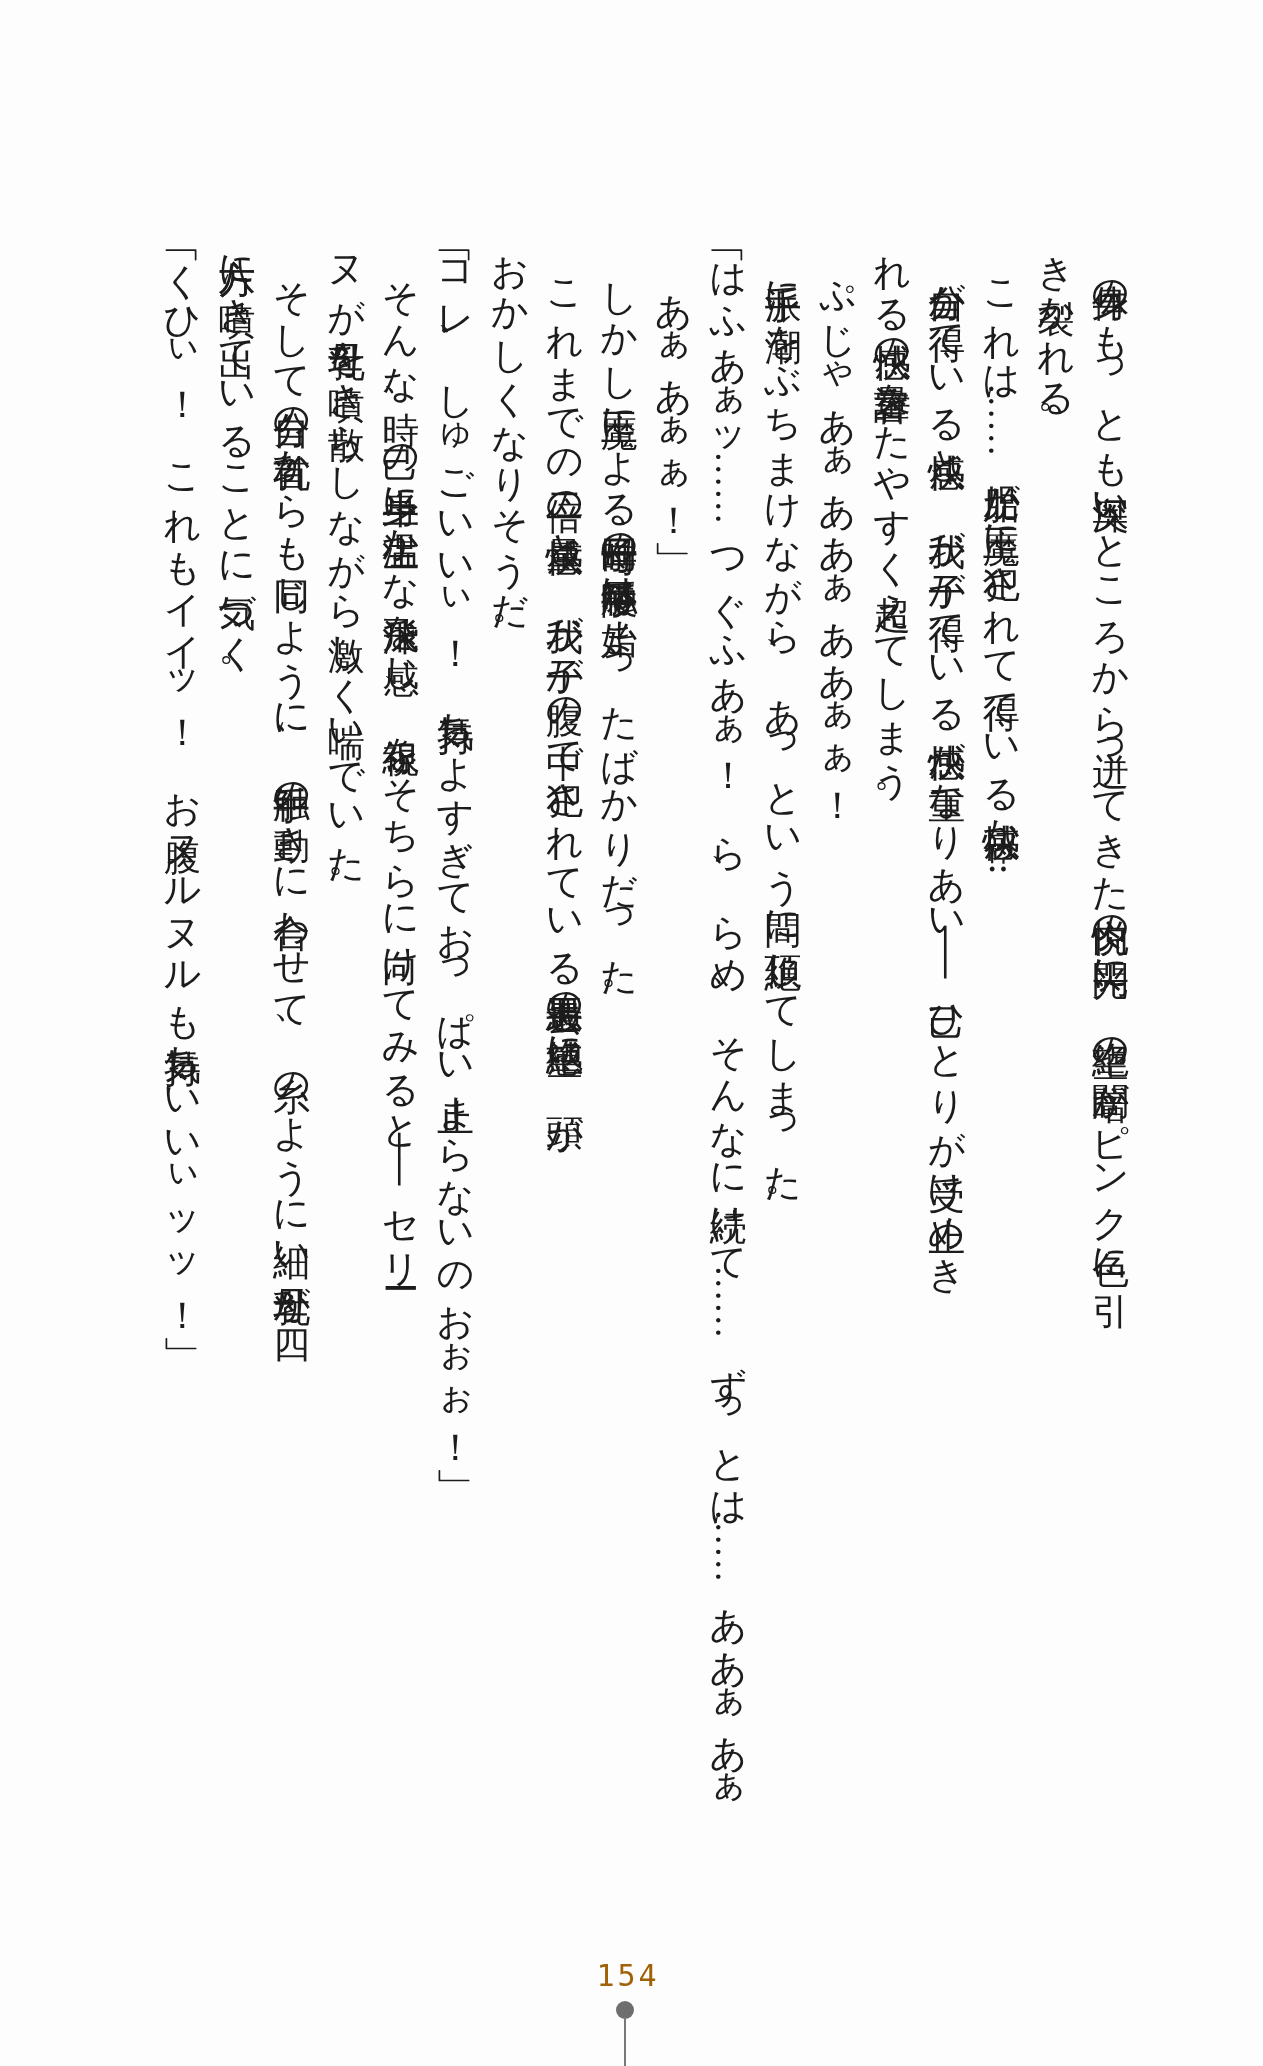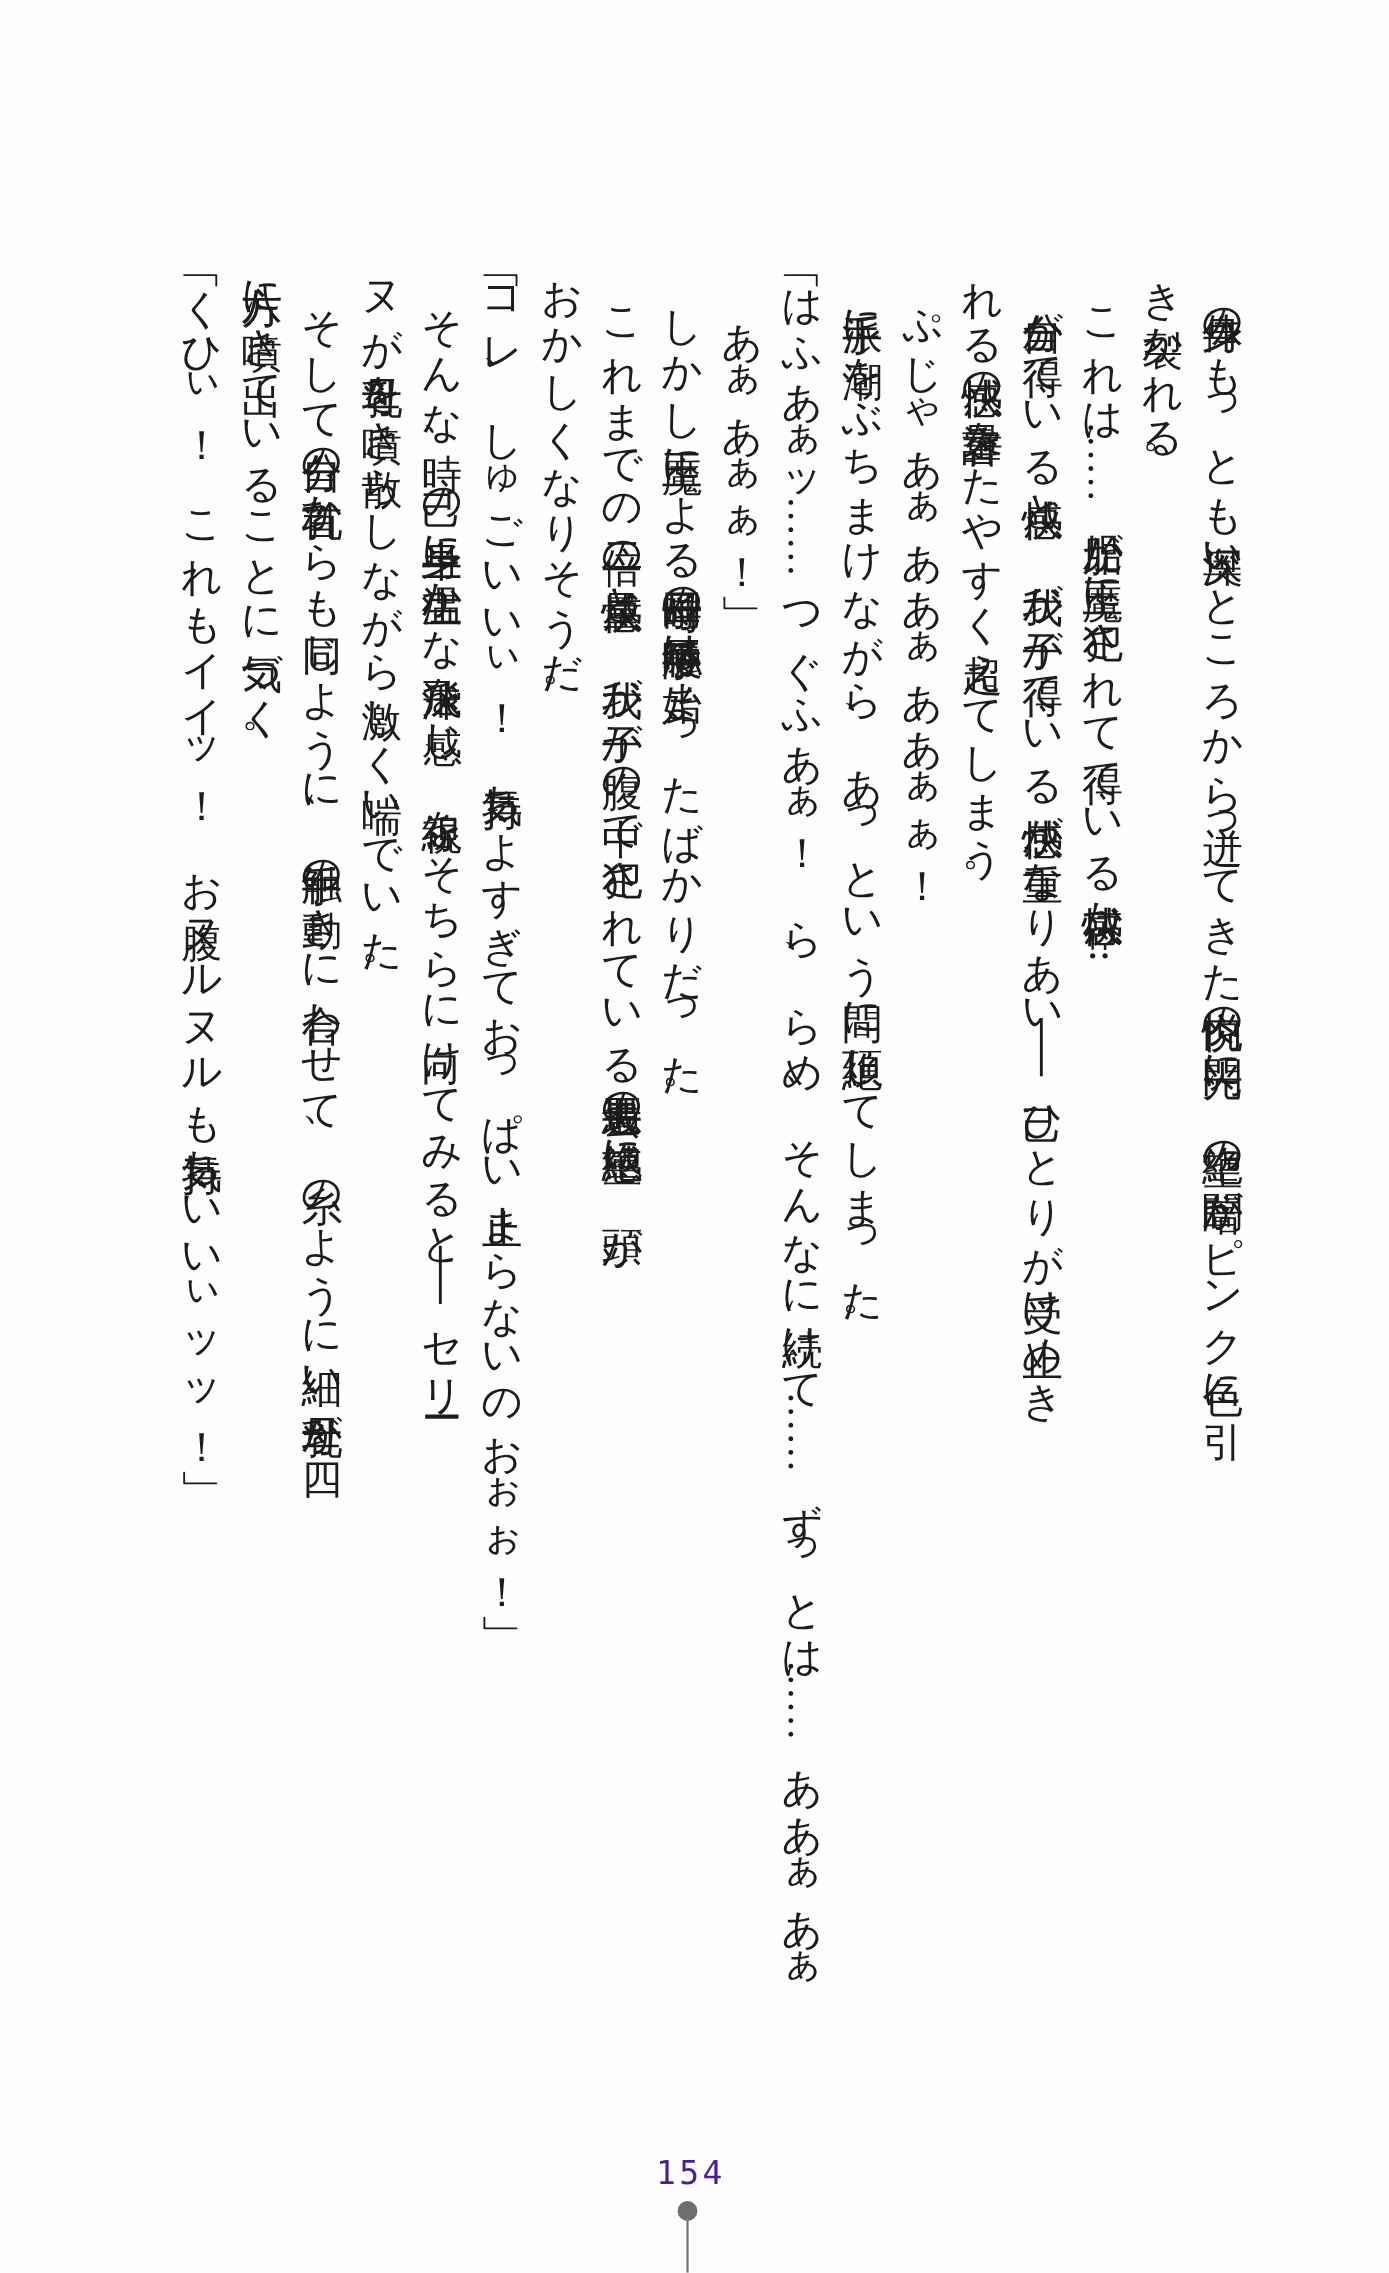--- a/index.html
+++ b/index.html
@@ -39,21 +39,21 @@
   .page-number {
     position: absolute;
     top: 1958px;
     left: 592px;
     width: 72px;
     text-align: center;
     font-family: "DejaVu Sans Mono", "Liberation Mono", monospace;
     font-size: 30px;
     font-weight: 400;
     letter-spacing: 3px;
-    color: #4c1d95;
+    color: #a16207;
   }
   .footer-dot {
     position: absolute;
     left: 616px;
     top: 2001px;
     width: 18px;
     height: 18px;
     border-radius: 50%;
     background: #6e6e6e;
   }

